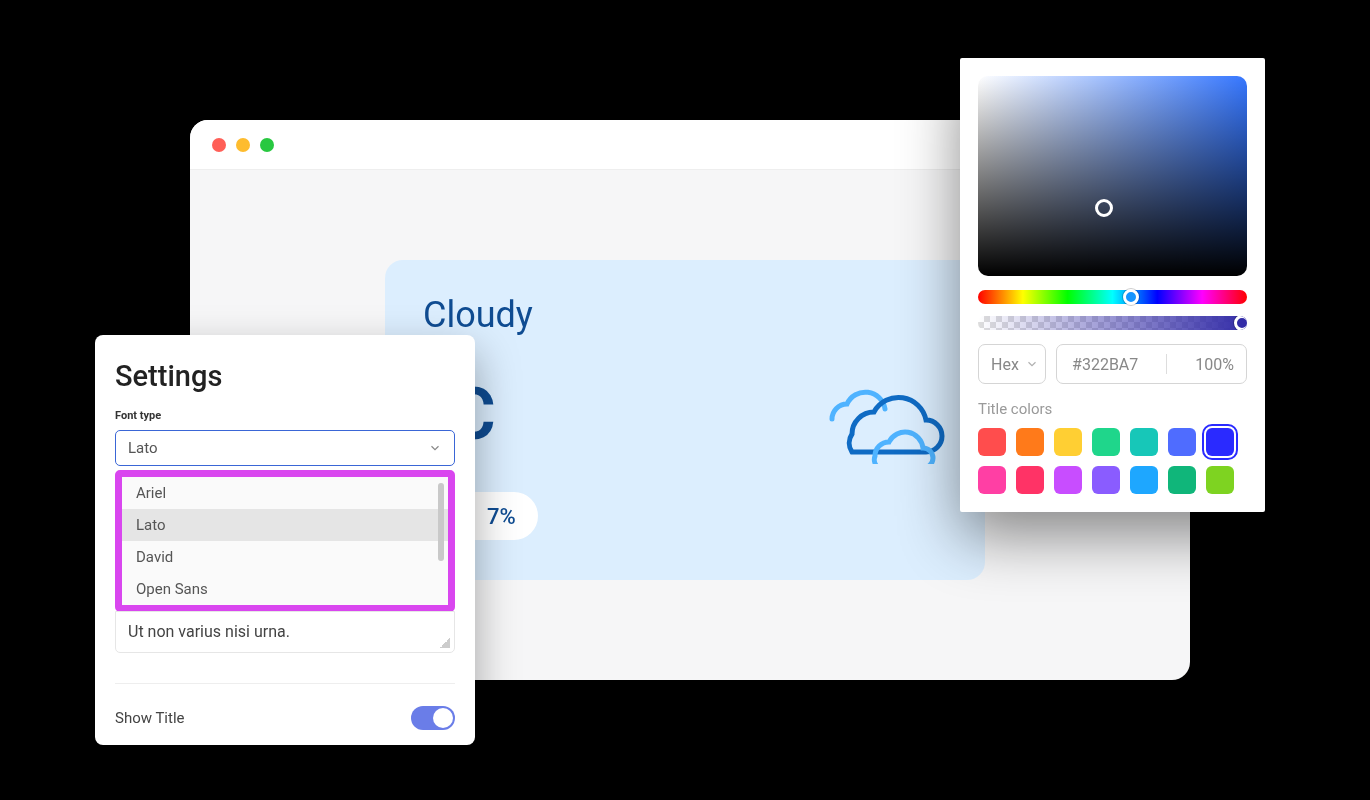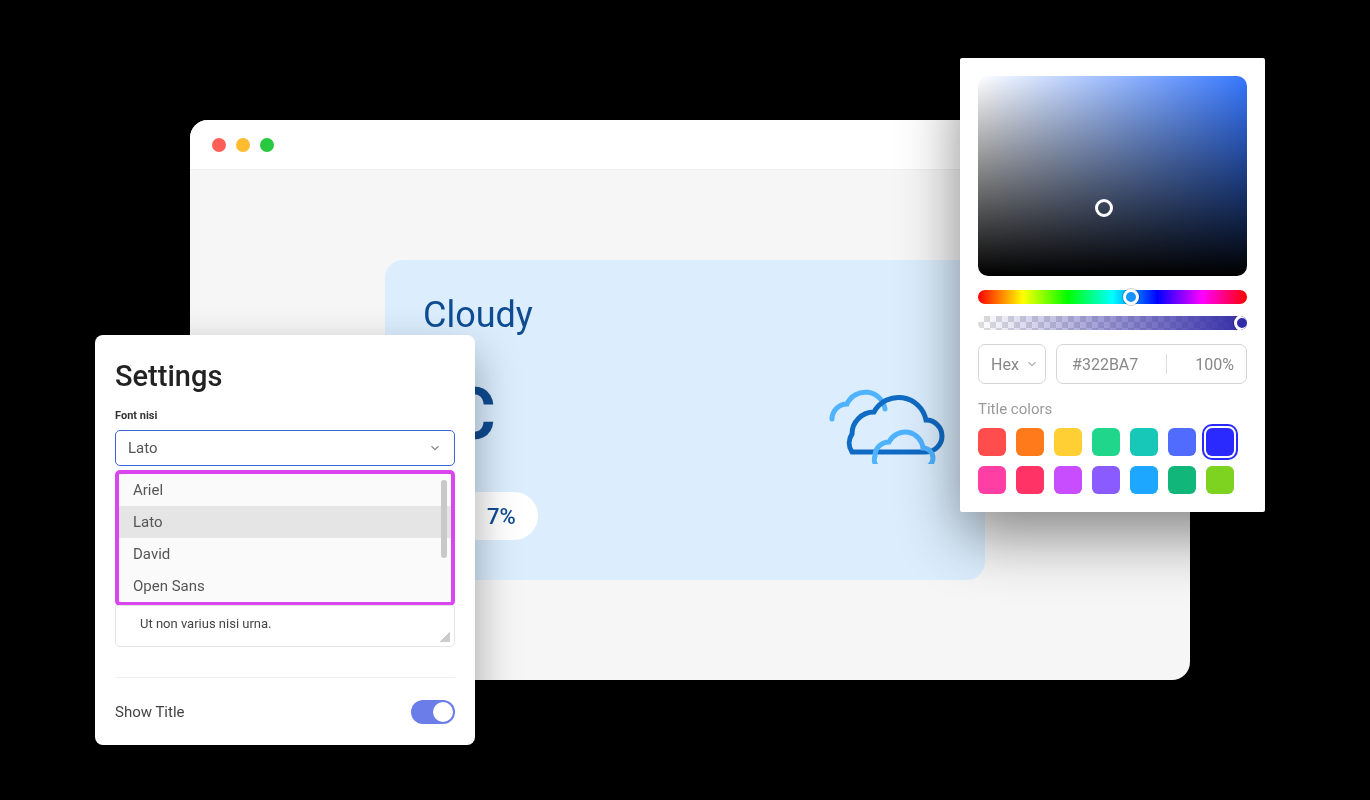--- a/index.html
+++ b/index.html
@@ -55,29 +55,29 @@
   }
   .settings h2{font-size:29px;font-weight:500;color:#222;margin-bottom:16px;}
   .field-label{font-size:11px;font-weight:700;color:#333;margin-bottom:8px;}
   .select{
     border:1px solid #3a66d6; border-radius:5px; height:36px;
     display:flex;align-items:center;justify-content:space-between;
     padding:0 12px;font-size:15px;color:#555;background:#fff;cursor:pointer;
   }
   .chevron{width:14px;height:14px;}
   .dropdown{
-    margin-top:4px;border:4px solid #d946ef;border-radius:5px;background:#fafafa;
+    margin-top:4px;border:7px solid #d946ef;border-radius:5px;background:#fafafa;
     overflow:hidden; position:relative;
   }
   .dropdown .scrollbar{position:absolute;right:4px;top:6px;width:6px;height:78px;background:#c9c9c9;border-radius:3px;}
   .opt{padding:7px 14px;font-size:15px;color:#555;cursor:pointer;}
   .opt.selected{background:#e5e5e5;}
   .preview-box{
     border:1px solid #e6e6e6;border-radius:5px;background:#fff;
-    padding:10px 24px;font-size:13px;color:#444;min-height:42px;resize:both; position:relative;
+    padding:10px 12px;font-size:16px;color:#444;min-height:42px;resize:both; position:relative;
   }
   .preview-box:after{content:"";position:absolute;right:4px;bottom:4px;width:10px;height:10px;
     background:linear-gradient(135deg,transparent 50%,#ccc 50%);}
   .divider{height:1px;background:#eee;margin:30px 0 22px;}
   .toggle-row{display:flex;justify-content:space-between;align-items:center;margin-bottom:24px;}
   .toggle-row .lbl{font-size:15px;color:#444;}
   .toggle{width:44px;height:24px;border-radius:999px;background:#6a7de8;position:relative;cursor:pointer;}
   .toggle .knob{position:absolute;right:2px;top:2px;width:20px;height:20px;border-radius:50%;background:#fff;}
 
   
@@ -150,21 +150,21 @@
           <path d="M12 3a9 9 0 019 9H3a9 9 0 019-9zM12 12v7a2 2 0 01-4 0"></path>
         </svg>
         <span>7%</span>
       </div>
     </div>
   </div>
 </div>
 
 <div class="settings">
   <h2>Settings</h2>
-  <div class="field-label">Font nisi</div>
+  <div class="field-label">Font type</div>
 
   <div class="select">
     <span>Lato</span>
     <svg class="chevron" viewBox="0 0 24 24" fill="none" stroke="#888" stroke-width="2">
         <path d="M6 9l6 6 6-6"></path>
       </svg>
   </div>
 
   <div class="dropdown">
     <div class="opt">Ariel</div>

